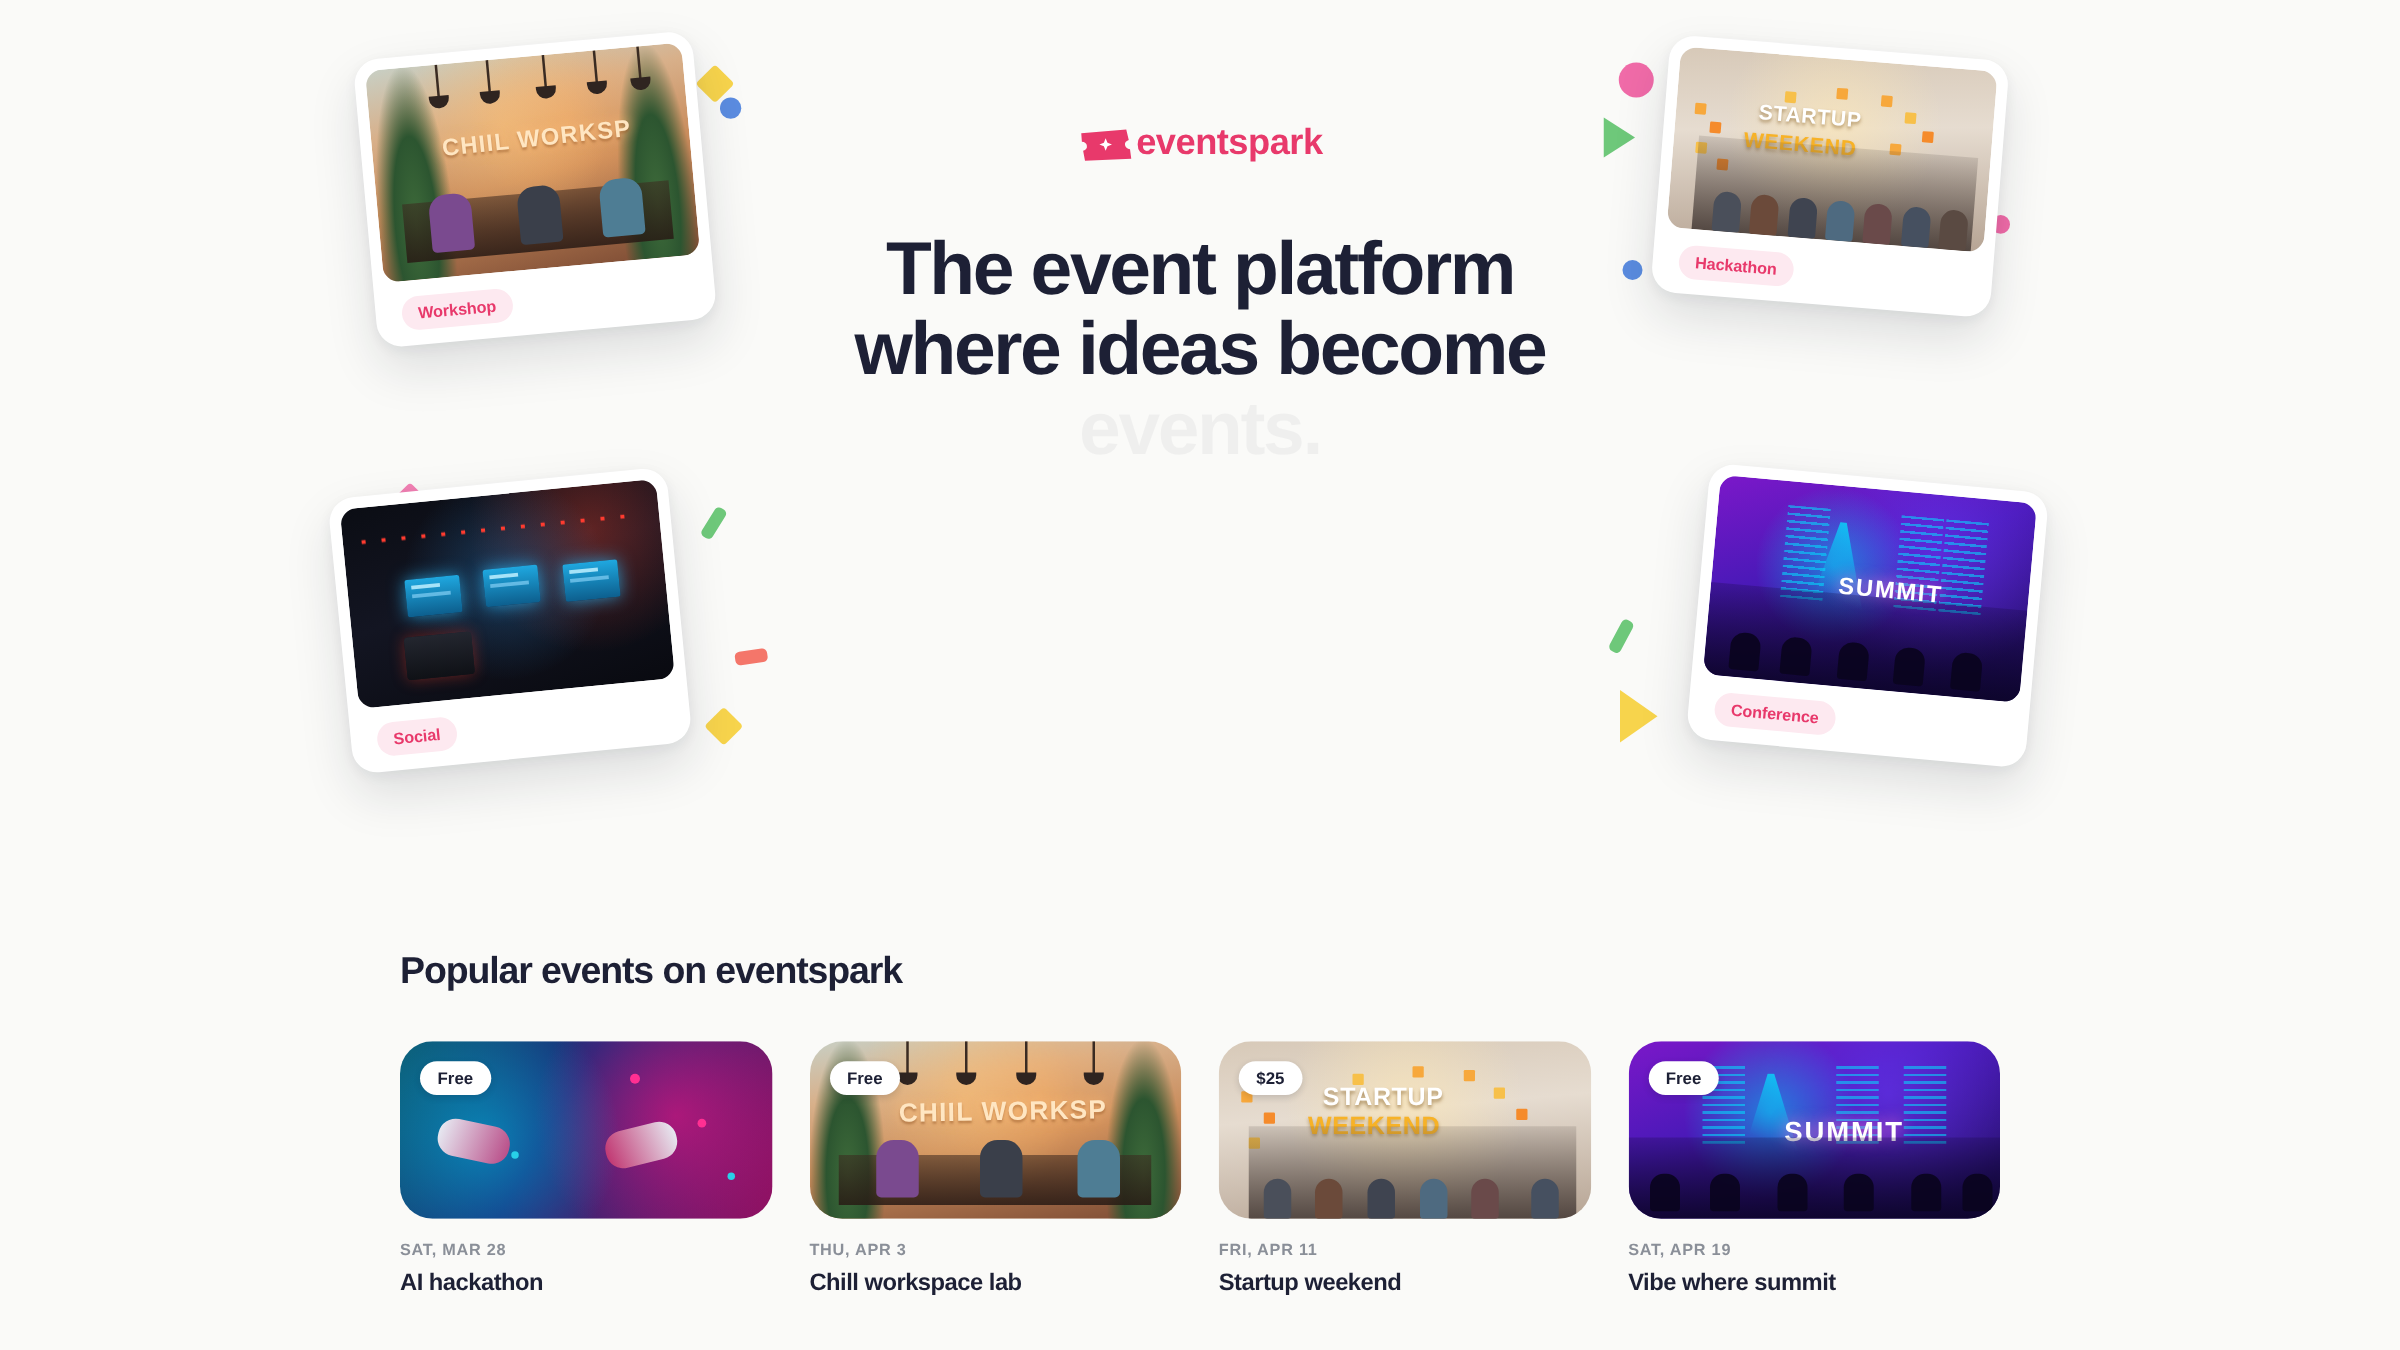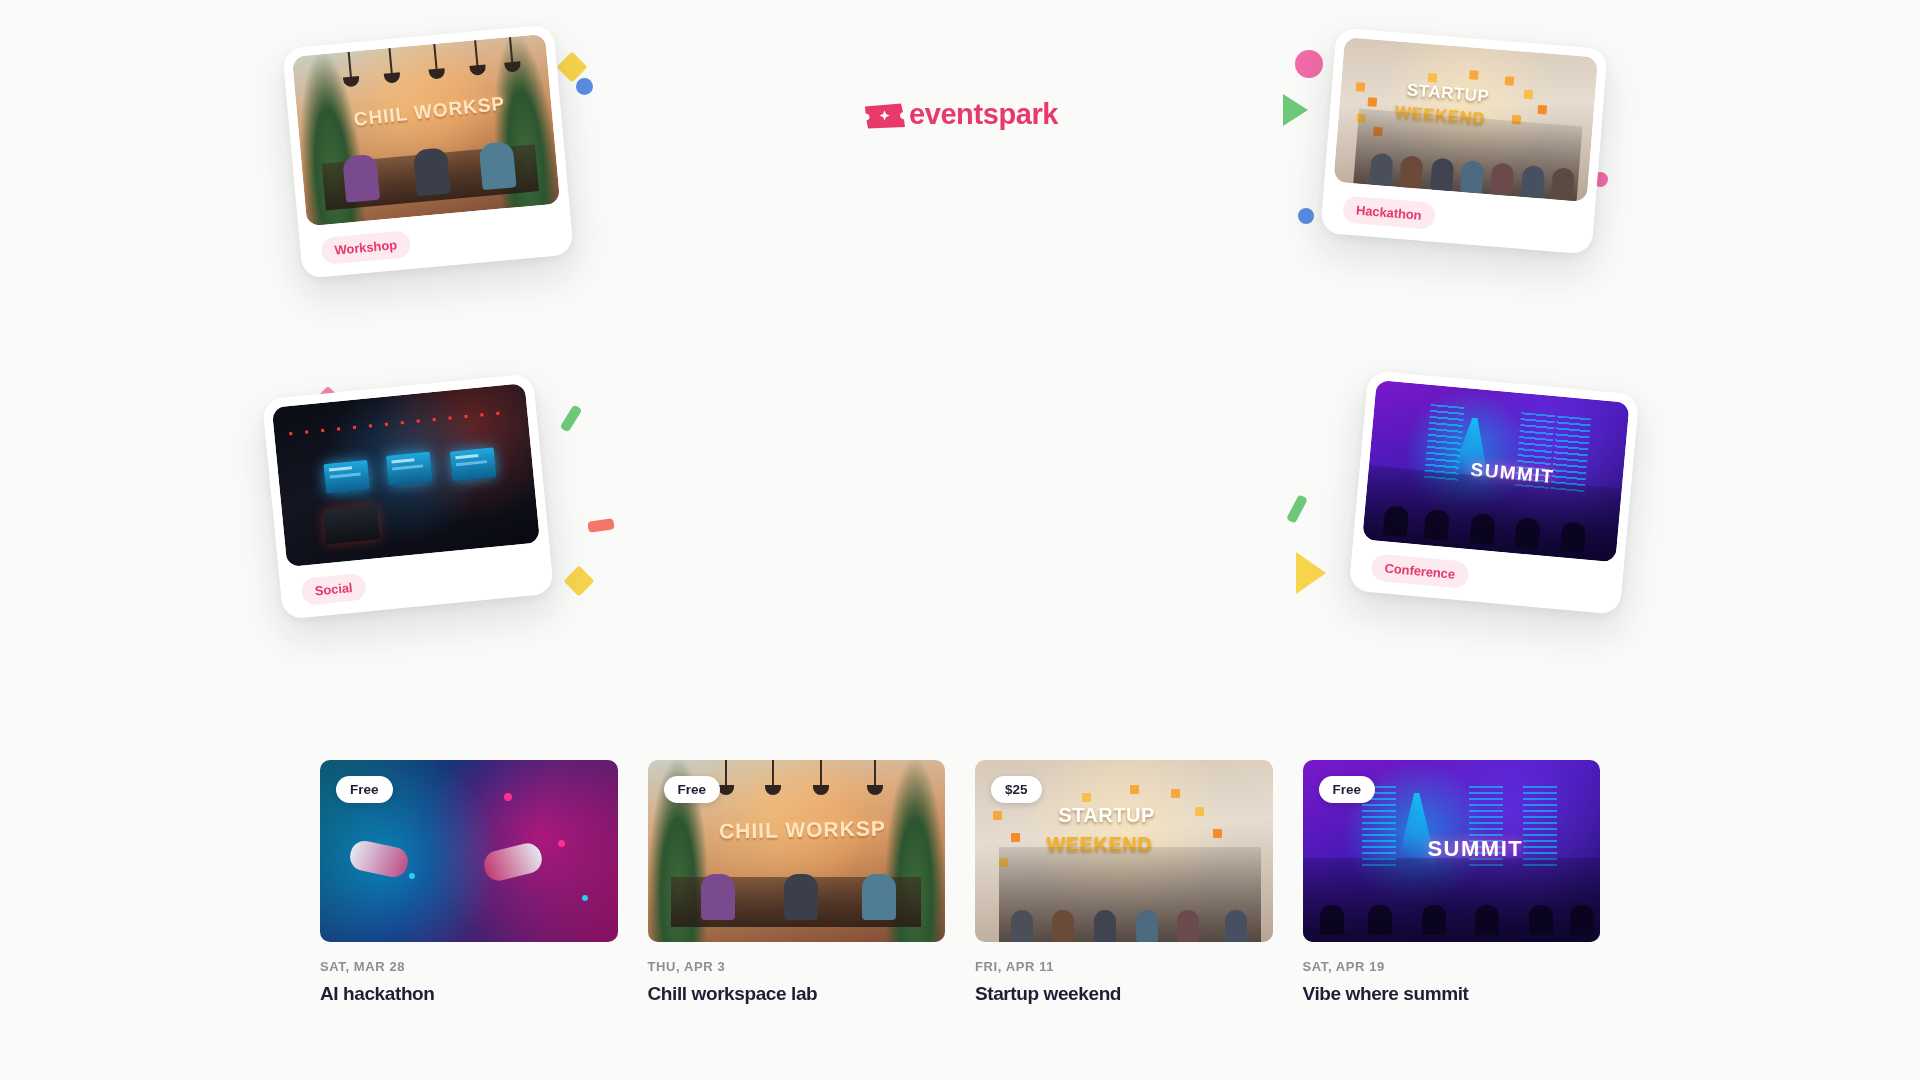--- a/index.html
+++ b/index.html
@@ -208,22 +208,22 @@
   
   .popular { position: absolute; left: 0; top: 760px; width: 1920px; }
   .popular-inner { width: 1280px; margin: 0 auto; }
   .section-title {
     font-size: 30px; font-weight: 800; color: #1d2035;
     letter-spacing: -0.9px; margin-bottom: 39px;
   }
   .evgrid { display: grid; grid-template-columns: repeat(4, 1fr); gap: 30px; }
   .evcard { position: relative; }
   .evthumb {
-    position: relative; width: 100%; height: 182px;
-    border-radius: 10px; overflow: hidden;
+    position: relative; width: 100%; height: 142px;
+    border-radius: 26px; overflow: hidden;
   }
   .evbadge {
     position: absolute; left: 16px; top: 16px; z-index: 3;
     background: #ffffff; color: #1d2035;
     font-size: 13.5px; font-weight: 700;
     border-radius: 20px; padding: 6px 14px;
     box-shadow: 0 2px 6px rgba(20,22,40,.16);
   }
   .evdate {
     margin-top: 17px; font-size: 13px; font-weight: 600;
@@ -357,27 +357,33 @@
 
     <div class="hero-center">
       <div class="brand">
         <svg class="ticket-icon" viewBox="0 0 44 28">
           <path d="M3 5.5 L39 2.5 L41 11 Q37.5 12.2 38 15 Q38.5 17.8 42 18.4 L43 26 L6 27.5 L4.5 19.5 Q8 18.6 7.5 15.6 Q7 12.6 3.5 12.4 Z" fill="#e8396b"></path>
           <path d="M22.5 9.5 l1.5 3.6 3.6 1.4 -3.6 1.5 -1.5 3.6 -1.4 -3.6 -3.6 -1.5 3.6 -1.4 Z" fill="#ffffff"></path>
         </svg>
         <span class="brand-name">eventspark</span>
       </div>
 
+      <h1 class="headline">
+        <span class="line">The event platform</span>
+        <span class="line">where ideas become</span>
+        <span class="line faded">events.</span>
+      </h1>
 
 
     </div>
   </section>
 
   <section class="popular">
     <div class="popular-inner">
+      <h2 class="section-title">Popular events on eventspark</h2>
 
       <div class="evgrid">
 
         <article class="evcard">
           <div class="evthumb ev-ai">
             <span class="evbadge">Free</span>
             <span class="node" style="left:14%; top:20%; width:7px; height:7px; background:#28d0e8;"></span>
             <span class="node" style="left:30%; top:62%; width:6px; height:6px; background:#28d0e8;"></span>
             <span class="node" style="left:62%; top:18%; width:8px; height:8px; background:#ff2f92;"></span>
             <span class="node" style="left:80%; top:44%; width:7px; height:7px; background:#ff2f92;"></span>

